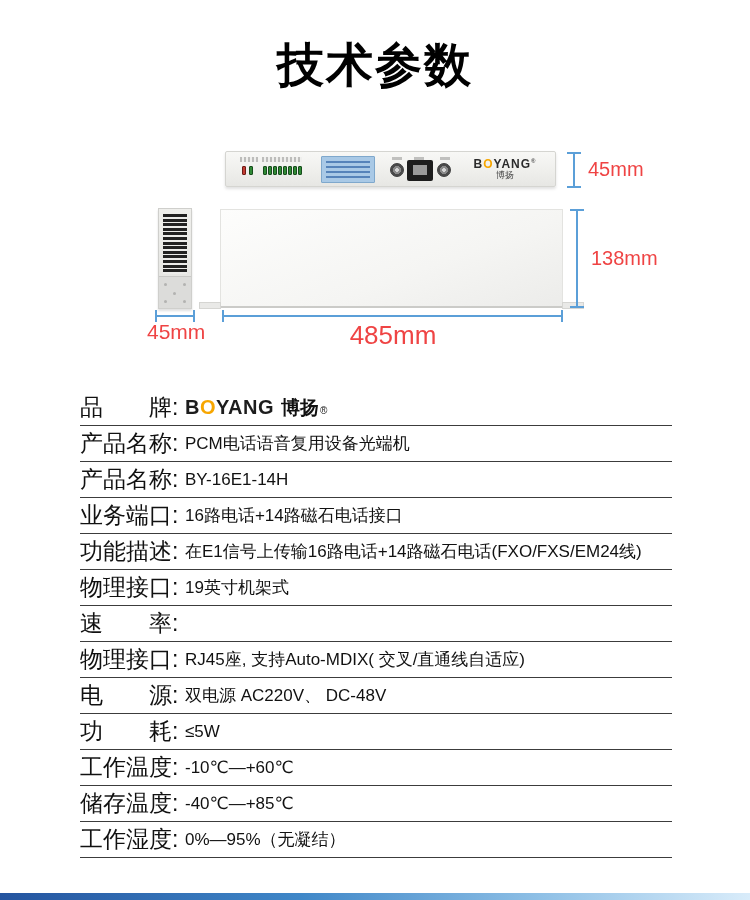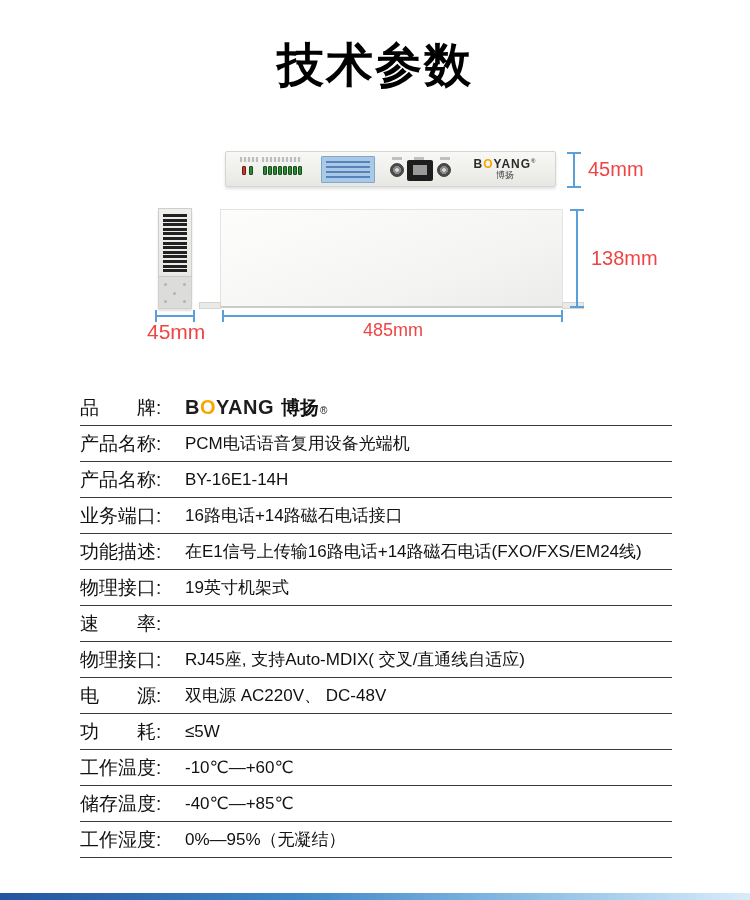--- a/index.html
+++ b/index.html
@@ -73,21 +73,21 @@
     border-left:2px solid var(--dimension-line);border-right:2px solid var(--dimension-line);}
   .dim-h i{display:block;height:2px;width:100%;background:var(--dimension-line);}
   .dim-v-45{left:567px;top:152px;width:14px;height:36px;}
   .dim-v-138{left:570px;top:209px;width:14px;height:99px;}
   .dim-h-45{left:155px;top:310px;width:40px;height:12px;}
   .dim-h-485{left:222px;top:310px;width:341px;height:12px;}
   .dim-label{position:absolute;font-size:20px;color:#ef4444;}
   .lab-45-panel{left:588px;top:158px;}
   .lab-138{left:591px;top:247px;}
   .lab-45-depth{left:147px;top:320px;width:56px;text-align:center;font-size:21px;}
-  .lab-485{left:343px;top:320px;width:100px;text-align:center;font-size:18px;}
+  .lab-485{left:343px;top:320px;width:100px;text-align:center;font-size:26px;}
   
   .side-unit{
     position:absolute;left:158px;top:208px;width:34px;height:101px;
     background:linear-gradient(180deg,#efefec,#e2e2df);
     border:1px solid #cfcfcc;box-shadow:0 2px 2px rgba(0,0,0,.12);
   }
   .vents{position:absolute;left:4px;right:4px;top:5px;height:60px;
     background:repeating-linear-gradient(180deg,#222 0 3px,#ececea 3px 4.6px);}
   .plate{position:absolute;left:0;right:0;bottom:0;height:32px;background:#dcdcda;border-top:1px solid #c8c8c6;}
   .plate b{position:absolute;width:3px;height:3px;border-radius:50%;background:#b3b3b1;display:block;}
@@ -96,21 +96,21 @@
   .big-panel{
     position:absolute;left:220px;top:209px;width:343px;height:99px;
     background:linear-gradient(160deg,#fdfdfc 0%,#f5f5f3 60%,#ececea 100%);
     border:1px solid #e3e3e0;border-bottom:2px solid #cbcbc8;
   }
   .ear{position:absolute;height:7px;top:302px;width:22px;background:#e9e9e7;border:1px solid #d5d5d2;}
   .ear-l{left:199px;} .ear-r{left:562px;}
   
   .specs{position:absolute;left:80px;top:390px;width:592px;}
   .srow{display:flex;align-items:center;height:36px;border-bottom:1px solid #3c3c3c;}
-  .srow .lab{flex:0 0 105px;font-size:19px;font-weight:500;white-space:nowrap;}
+  .srow .lab{flex:0 0 105px;font-size:23px;font-weight:500;white-space:nowrap;}
   .srow .val{font-size:17px;font-weight:500;white-space:nowrap;}
   .brand-wrap{display:flex;align-items:baseline;}
   .brand-latin{font-size:20px;font-weight:bold;color:#1c1c1c;letter-spacing:.5px;}
   .brand-latin .o{color:var(--logo-orange);}
   .brand-cn{font-size:19px;font-weight:600;margin-left:7px;}
   .brand-reg{font-size:10px;vertical-align:super;margin-left:1px;}
   
   .footer-bar{
     position:absolute;left:0;top:893px;width:750px;height:7px;
     background:linear-gradient(90deg,var(--footer-left) 0%,#3f87c8 40%,#8fc0e6 72%,var(--footer-right) 100%);

